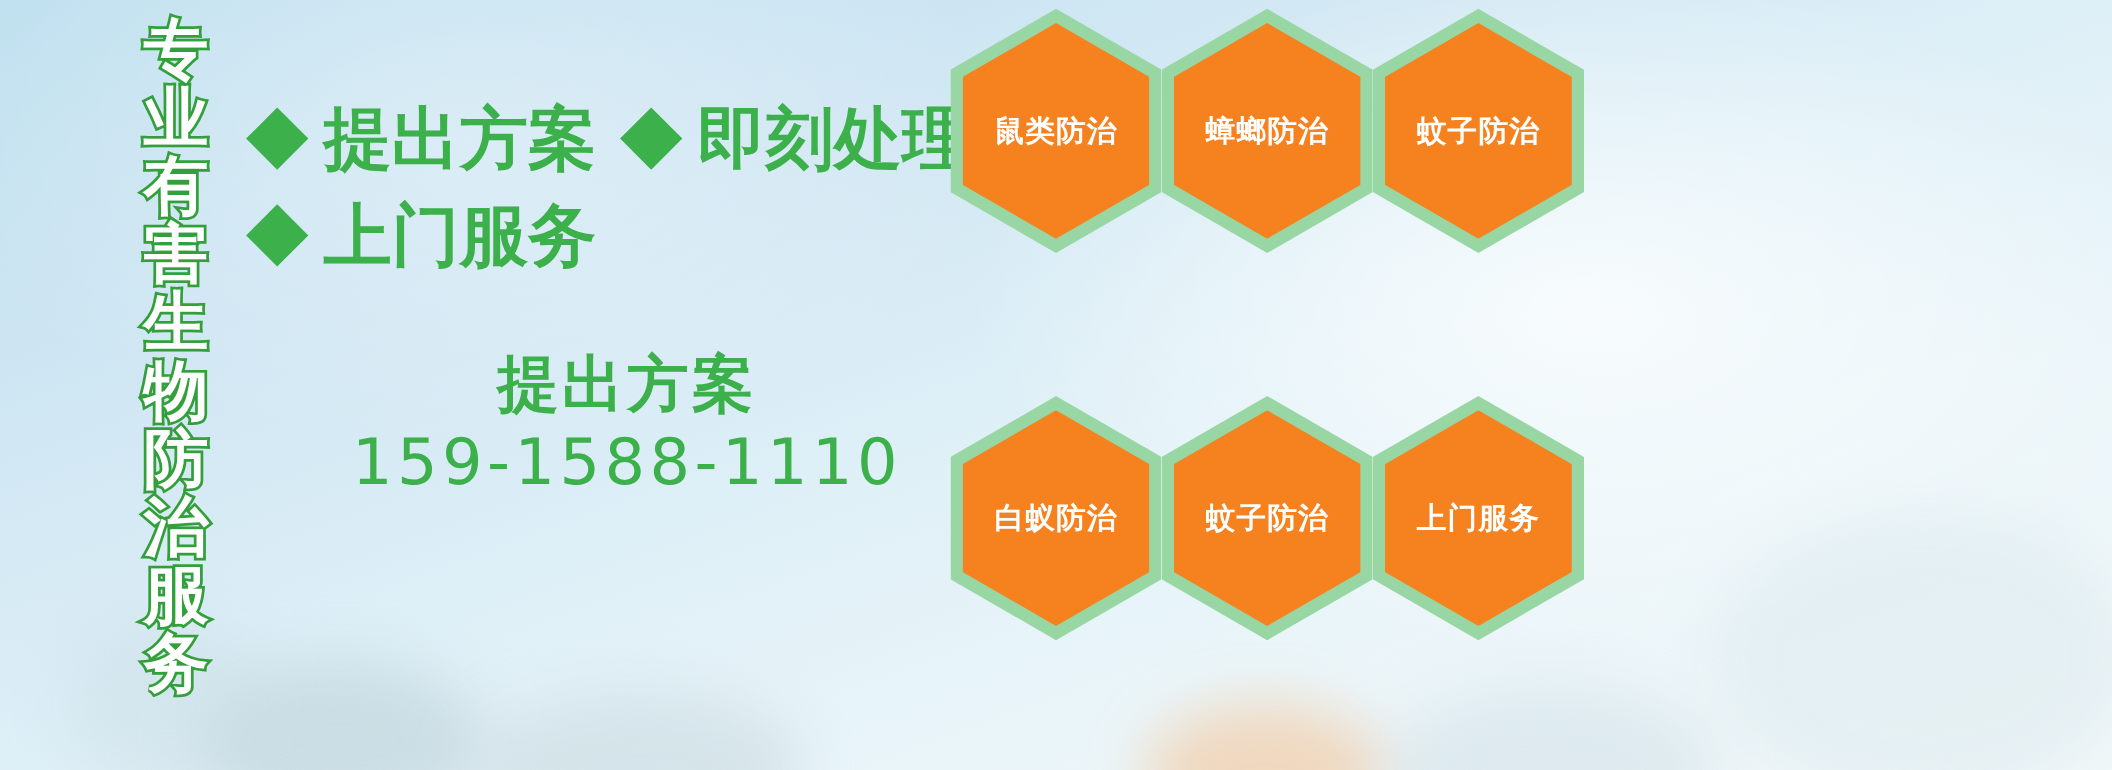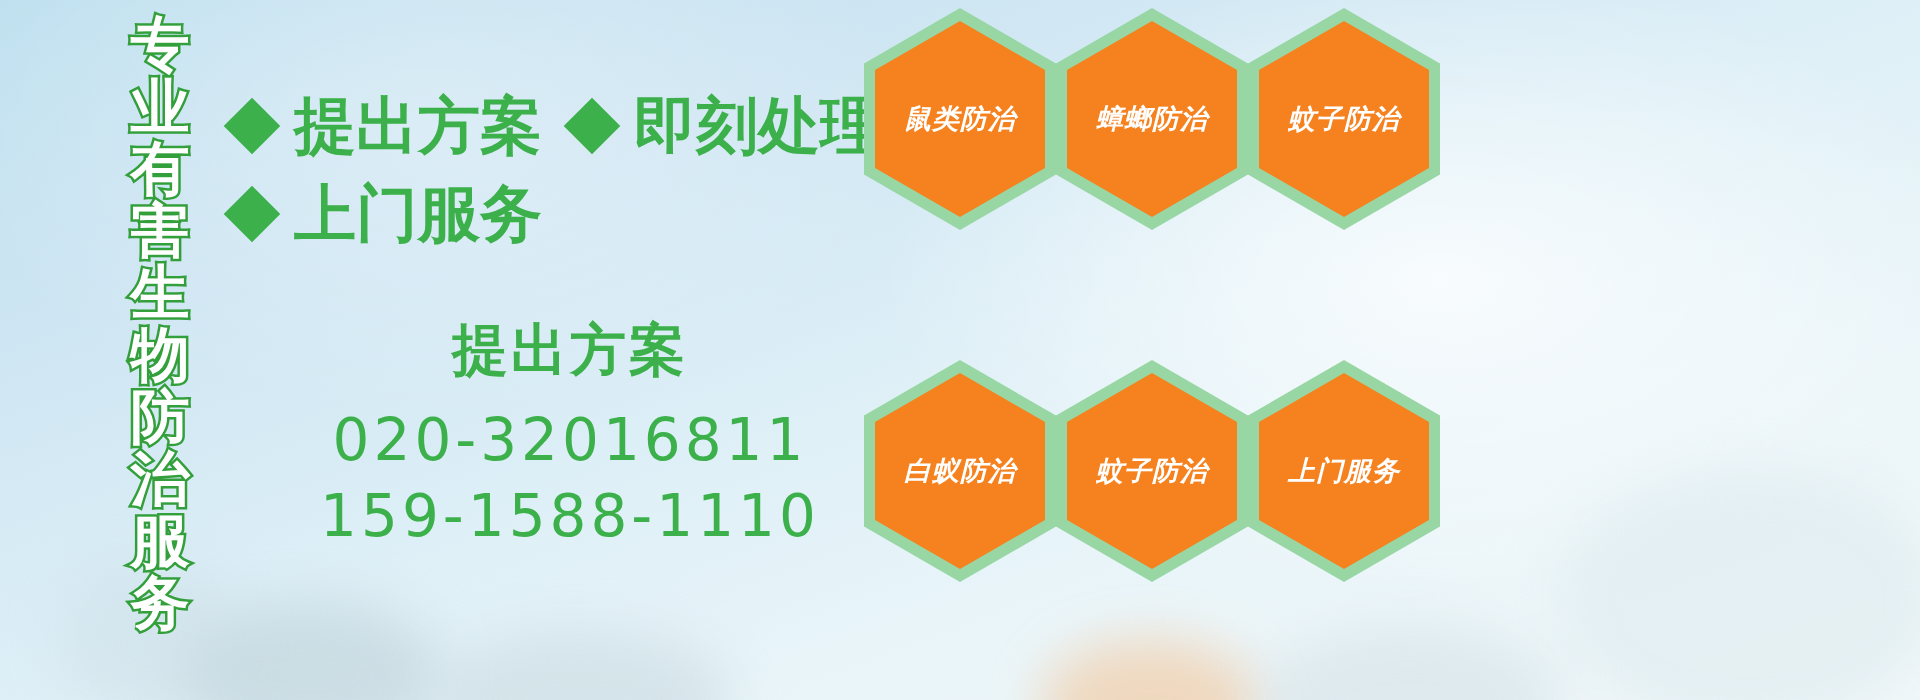--- a/index.html
+++ b/index.html
@@ -168,21 +168,20 @@
     display: flex;
     align-items: center;
     justify-content: center;
     font-family: "DejaVu Sans", sans-serif;
     font-size: 27px;
     font-weight: 700;
     color: #ffffff;
     letter-spacing: 1px;
     white-space: nowrap;
     z-index: 2;
-    font-style: italic;
   }
 </style>
 </head>
 <body>
 
 <div id="banner">
 
   <div class="blob b1"></div>
   <div class="blob b2"></div>
   <div class="blob b3"></div>
@@ -220,21 +219,20 @@
       <div class="feature-item">
         <span class="diamond-icon"></span>
         <span class="feature-label">上门服务</span>
       </div>
     </div>
 
   </div>
 
   <div id="contact">
     <div id="contact-title">提出方案</div>
-    <div class="phone" id="phone-1">020-32016811</div>
     <div class="phone" id="phone-2">159-1588-1110</div>
   </div>
 
   <div id="honeycomb">
 
     <div class="hex-row row-0">
       <div class="hex">
         <div class="hex-outer"></div>
         <div class="hex-inner"></div>
         <div class="hex-label">鼠类防治</div>

